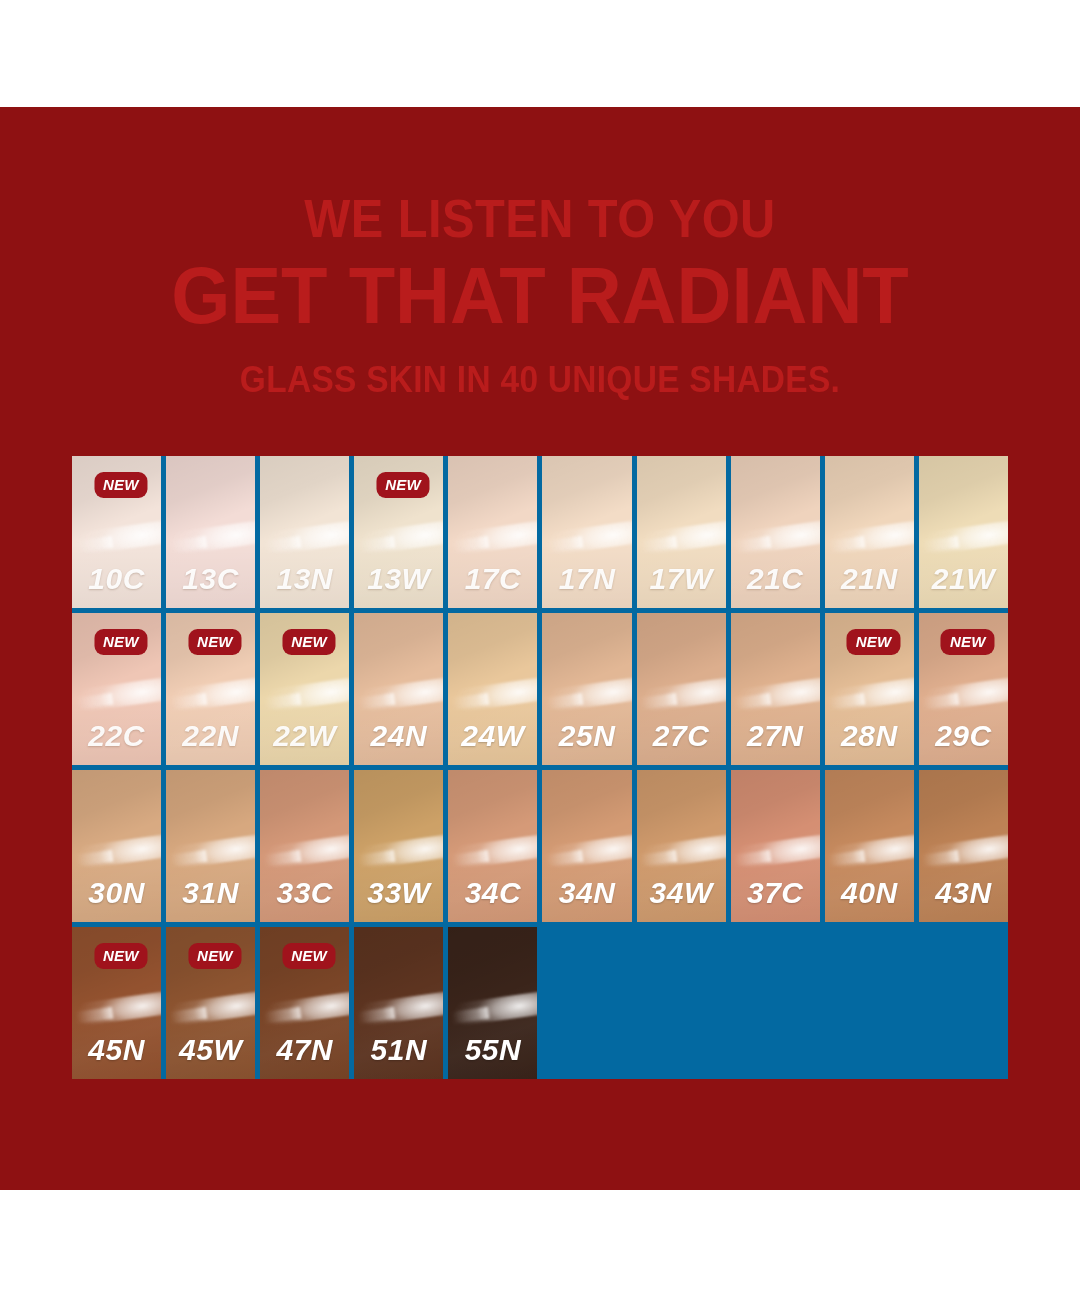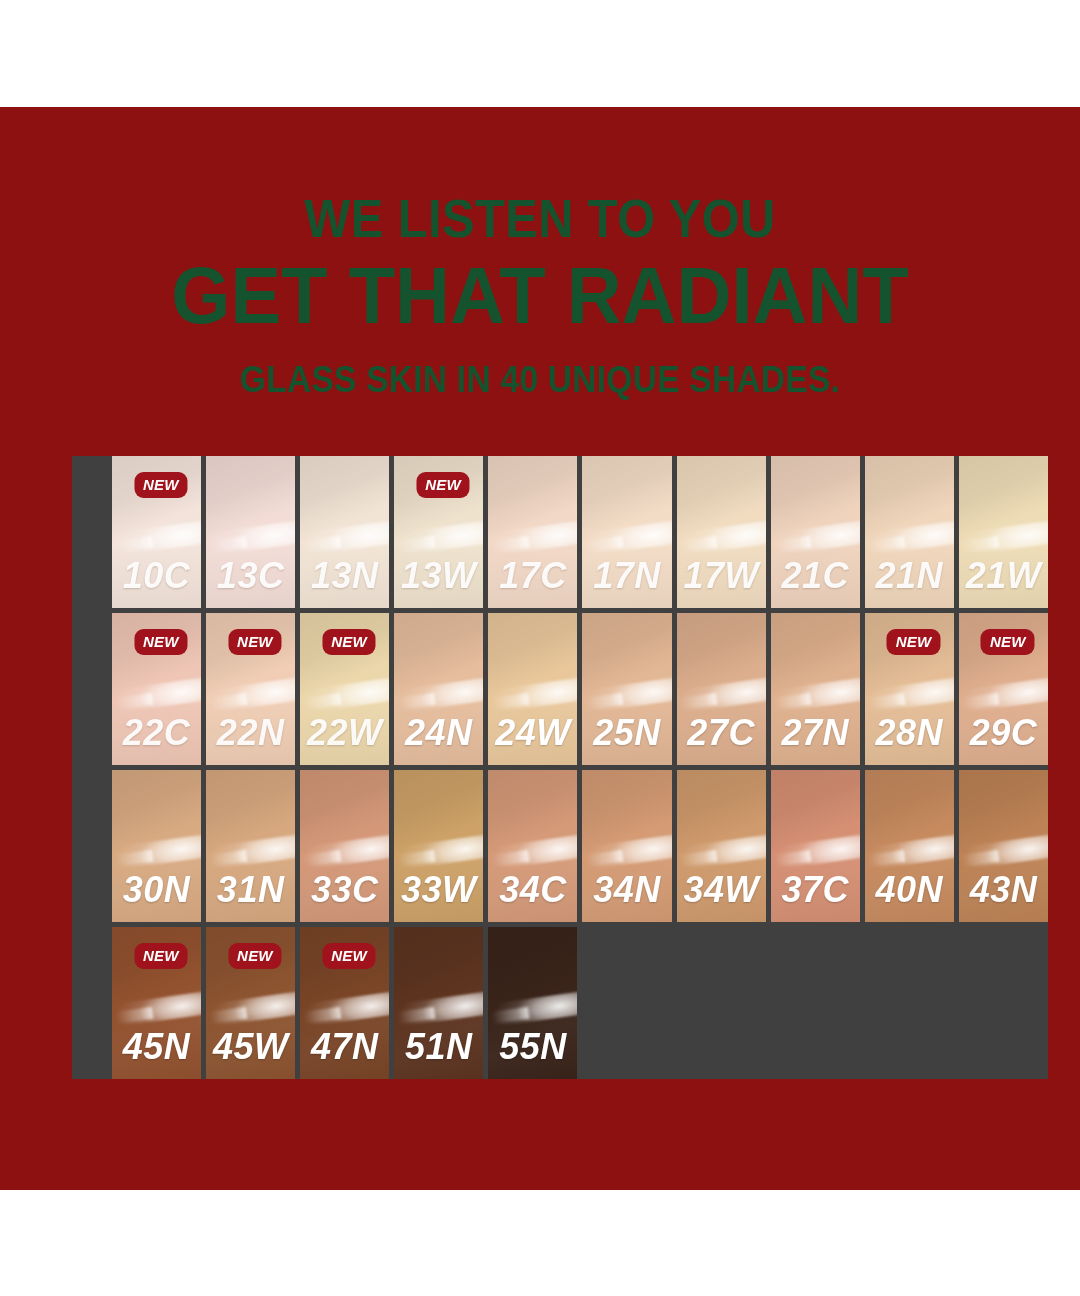--- a/index.html
+++ b/index.html
@@ -31,21 +31,21 @@
     background: #8e1112;
   }
 
   
   #heading-block {
     position: absolute;
     left: 0;
     top: 190px;
     width: 1080px;
     text-align: center;
-    color: #14532d;
+    color: #b91c1c;
   }
 
   .kicker {
     font-family: "Liberation Sans", sans-serif;
     font-weight: bold;
     font-size: 53px;
     line-height: 58px;
     letter-spacing: 0.5px;
     transform: scaleX(0.92);
     transform-origin: center center;
@@ -81,22 +81,21 @@
   #swatch-grid {
     position: absolute;
     left: 72px;
     top: 456px;
     width: 936px;
     height: 623px;
     display: grid;
     grid-template-columns: repeat(10, 1fr);
     grid-template-rows: repeat(4, 1fr);
     gap: 5px;
-    background: #404040;
-    padding-left: 40px;
+    background: #0369a1;
   }
 
   .swatch {
     position: relative;
     overflow: hidden;
   }
 
   
   .swatch .tone {
     position: absolute;
@@ -179,21 +178,21 @@
   .swatch .shade-label {
     position: absolute;
     left: 0;
     right: 0;
     bottom: 14px;
     text-align: center;
     color: #ffffff;
     font-family: "Liberation Sans", sans-serif;
     font-style: italic;
     font-weight: bold;
-    font-size: 36px;
+    font-size: 30px;
     line-height: 1;
     letter-spacing: 0.5px;
     text-shadow: 0 1px 2px rgba(0,0,0,0.22);
     white-space: nowrap;
   }
 
   
   .swatch.light .shade-label {
     color: rgba(255,255,255,0.93);
     text-shadow: 0 1px 2px rgba(120,90,70,0.30);

